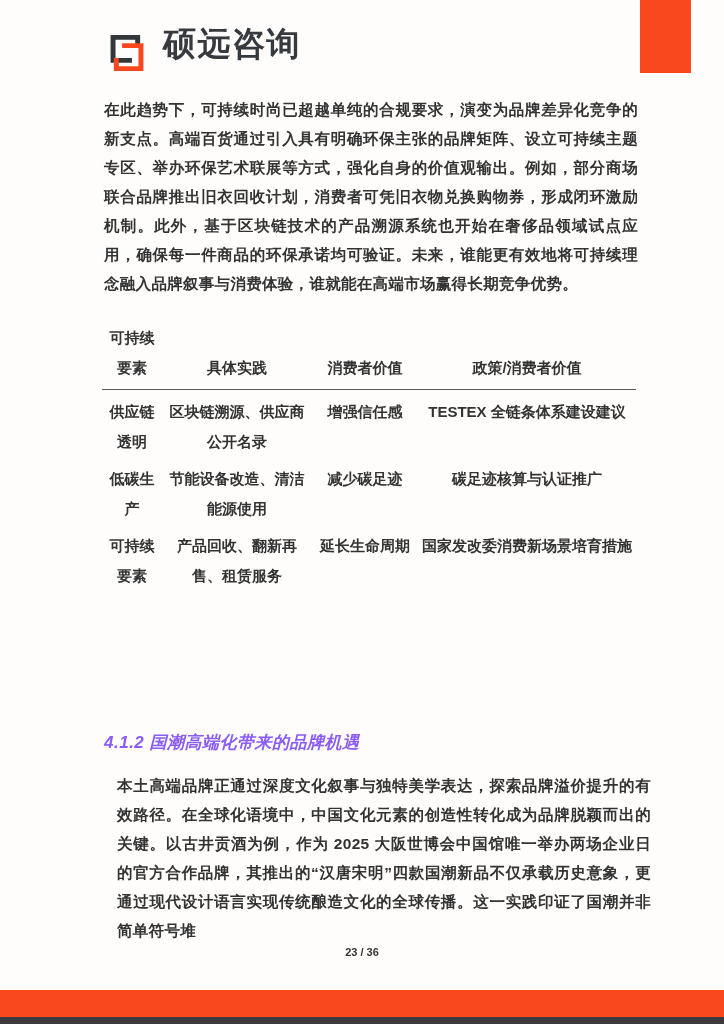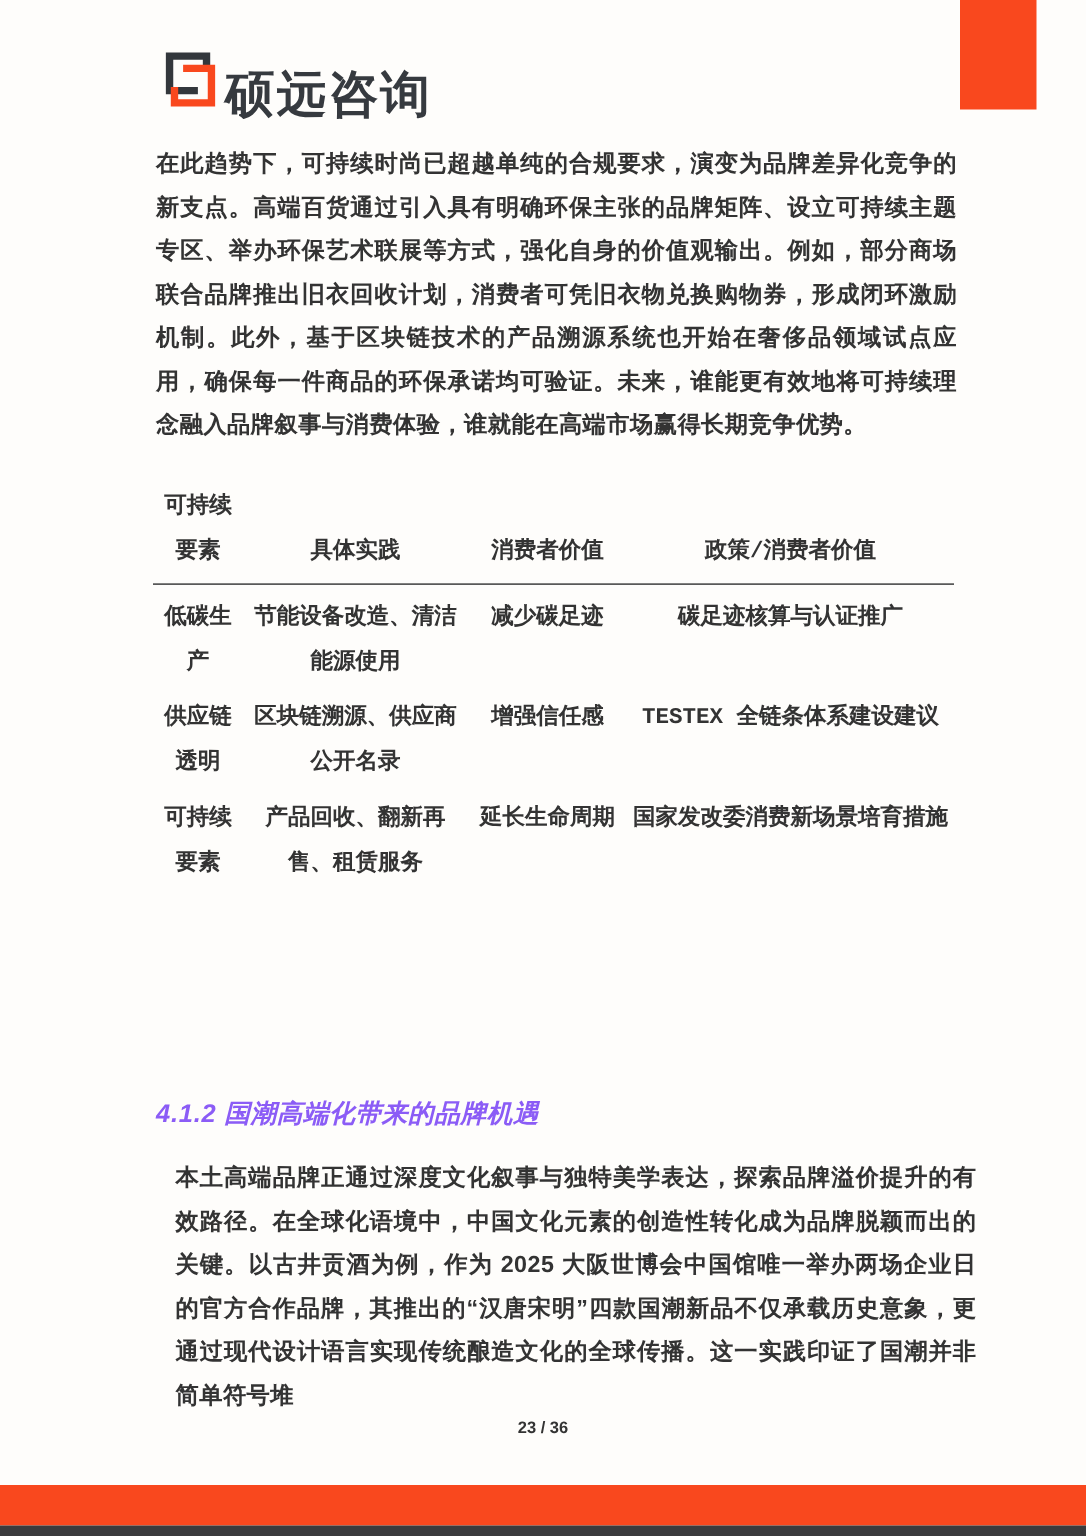--- a/index.html
+++ b/index.html
@@ -25,22 +25,22 @@
     height: 73px;
     background: var(--accent, #f9481e);
   }
 
   
   .logo {
     position: absolute;
     left: 104px;
     top: 27px;
     display: flex;
-    align-items: flex-end;
-    gap: 0;
+    align-items: flex-start;
+    gap: 13px;
   }
   .logo svg { display: block; }
   .logo-text {
     font-size: 33px;
     font-weight: 600;
     color: #363a3f;
     letter-spacing: 1.5px;
     line-height: 1;
   }
 
@@ -81,21 +81,20 @@
     table-layout: fixed;
     font-size: 15px;
     font-weight: 600;
     color: #333;
   }
   .data-table th, .data-table td {
     text-align: center;
     line-height: 30px;
     padding: 0 4px;
     overflow-wrap: break-word;
-    font-family: Liberation Mono, monospace;
   }
   .data-table th {
     vertical-align: bottom;
     font-weight: 600;
     border-bottom: 1px solid #595959;
     padding-bottom: 6px;
   }
   .data-table td {
     vertical-align: top;
     padding-top: 7px;
@@ -162,32 +161,32 @@
     <thead>
       <tr>
         <th>可持续要素</th>
         <th>具体实践</th>
         <th>消费者价值</th>
         <th>政策/消费者价值</th>
       </tr>
     </thead>
     <tbody>
       <tr>
+        <td>供应链透明</td>
+        <td>区块链溯源、供应商公开名录</td>
+        <td>增强信任感</td>
+        <td>TESTEX 全链条体系建设建议</td>
+      </tr>
+      <tr>
         <td>低碳生产</td>
         <td>节能设备改造、清洁能源使用</td>
         <td>减少碳足迹</td>
         <td>碳足迹核算与认证推广</td>
       </tr>
       <tr>
-        <td>供应链透明</td>
-        <td>区块链溯源、供应商公开名录</td>
-        <td>增强信任感</td>
-        <td>TESTEX 全链条体系建设建议</td>
-      </tr>
-      <tr>
         <td>可持续要素</td>
         <td>产品回收、翻新再售、租赁服务</td>
         <td>延长生命周期</td>
         <td>国家发改委消费新场景培育措施</td>
       </tr>
     </tbody>
   </table>
 
   <h3 class="section-heading">4.1.2 国潮高端化带来的品牌机遇</h3>
 

